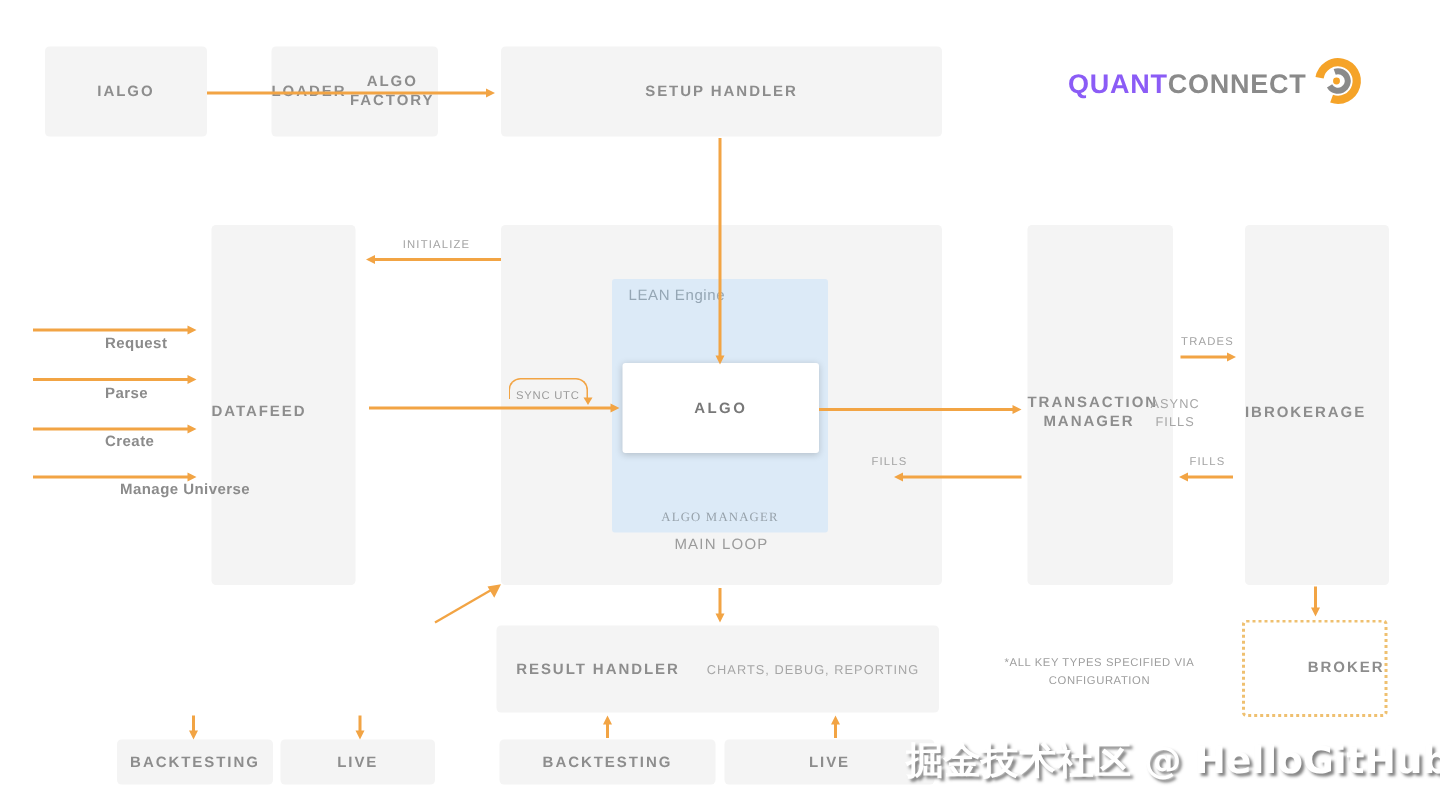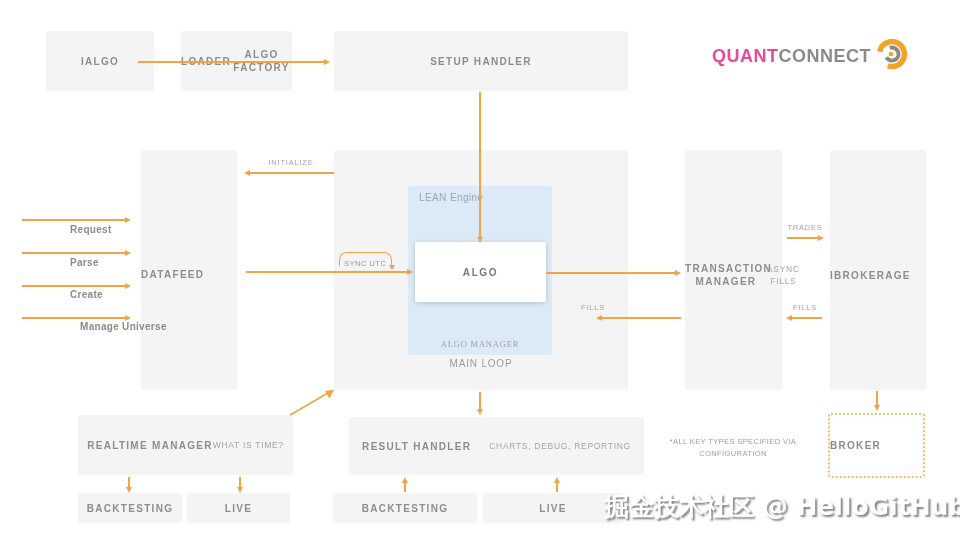--- a/index.html
+++ b/index.html
@@ -83,25 +83,25 @@
   }
   #sync-loop::after{
     content:"";position:absolute;right:-4px;bottom:-4px;
     border-top:5px solid var(--orange);border-left:3px solid transparent;border-right:3px solid transparent;
   }
   #sync-label{position:absolute;left:344px;top:259px;font-size:7.5px;color:#9A9A9A;letter-spacing:0.5px;}
   
   #broker-box{
     position:absolute;left:828px;top:413px;width:97px;height:65px;
     border:2px dotted #EFC070;border-radius:3px;background:#fff;
-    display:flex;align-items:center;justify-content:flex-start;
+    display:flex;align-items:center;justify-content:flex-end;
   }
   
   #logo{position:absolute;left:712px;top:40px;display:flex;align-items:center;}
-  #logo .t1{font-size:18px;font-weight:bold;letter-spacing:0.5px;color:#ec4899;}
+  #logo .t1{font-size:18px;font-weight:bold;letter-spacing:0.5px;color:#8b5cf6;}
   #logo .t2{font-size:18px;font-weight:bold;letter-spacing:0.5px;color:#8A8A8A;}
   #logo svg{margin-left:3px;margin-top:-4px;}
   
   #config-note{
     position:absolute;left:658px;top:436px;width:150px;text-align:center;
     font-size:7.5px;color:#9D9D9D;letter-spacing:0.4px;line-height:12px;
   }
   
   #watermark{
     position:absolute;left:604px;top:490px;width:356px;
@@ -110,21 +110,21 @@
     text-shadow:2px 2px 2px rgba(110,110,110,0.85);
     z-index:10;
   }
   .diag-arrow{position:absolute;}
 </style>
 </head>
 <body>
 
 <div id="canvas">
 
-  <div class="box" style="left:46px;top:31px;width:108px;height:60px;">
+  <div class="box" style="left:30px;top:31px;width:108px;height:60px;">
     <span class="box-label">IALGO</span>
   </div>
 
   <div class="box" style="left:181px;top:31px;width:111px;height:60px;justify-content:space-between;padding:9px 0;">
     <span class="box-label">LOADER</span>
     <span class="box-label">ALGO FACTORY</span>
   </div>
 
   <div class="box" style="left:334px;top:31px;width:294px;height:60px;">
     <span class="box-label">SETUP HANDLER</span>
@@ -159,26 +159,22 @@
 
   <div class="box top-align" style="left:685px;top:150px;width:97px;height:240px;padding-top:10px;">
     <span class="box-label" style="width:82px;">TRANSACTION MANAGER</span>
     <span class="box-sub">ASYNC FILLS</span>
   </div>
 
   <div class="box top-align" style="left:830px;top:150px;width:96px;height:240px;padding-top:10px;">
     <span class="box-label">IBROKERAGE</span>
   </div>
 
-  <div class="box" style="left:78px;top:415px;width:215px;height:60px;">
-    <span class="box-label">REALTIME MANAGER</span>
-    <span class="box-sub">WHAT IS TIME?</span>
-  </div>
-
-  <div class="box" style="left:349px;top:417px;width:295px;height:58px;gap:18px;">
+
+  <div class="box" style="left:331px;top:417px;width:295px;height:58px;gap:18px;">
     <span class="box-label">RESULT HANDLER</span>
     <span class="box-sub">CHARTS, DEBUG, REPORTING</span>
   </div>
 
   <div class="box" style="left:78px;top:493px;width:104px;height:30px;">
     <span class="box-label">BACKTESTING</span>
   </div>
   <div class="box" style="left:187px;top:493px;width:103px;height:30px;">
     <span class="box-label">LIVE</span>
   </div>

